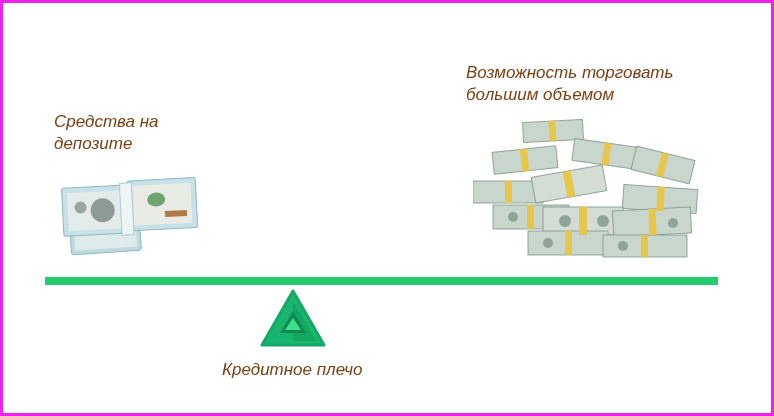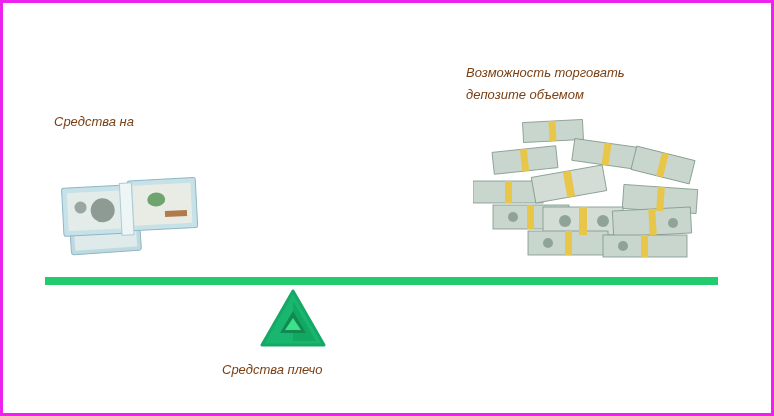--- a/index.html
+++ b/index.html
@@ -10,21 +10,21 @@
       border: 3px solid #ee22ee;
       border-bottom-width: 3px;
       background: #ffffff;
       overflow: hidden;
       font-family: "Liberation Sans", sans-serif;
     }
     .label {
       position: absolute;
       color: #7a3f12;
       font-style: italic;
-      font-size: 13px;
+      font-size: 17px;
       line-height: 22px;
       white-space: nowrap;
     }
     .lbl-deposit { left: 51px; top: 108px; font-style: italic; }
     .lbl-volume { left: 463px; top: 59px; }
     .lbl-leverage { left: 219px; top: 356px; }
 
     .beam {
       position: absolute;
       left: 42px; top: 274px;
@@ -37,25 +37,26 @@
     .money-small { position: absolute; left: 50px; top: 168px; width: 150px; height: 88px; }
     .money-pile { position: absolute; left: 470px; top: 110px; width: 245px; height: 150px; }
   </style>
 </head>
 <body>
 
 <div class="frame">
 
   <div class="label lbl-deposit">
     <div>Средства на</div>
+    <div>депозите</div>
   </div>
 
   <div class="label lbl-volume">
     <div>Возможность торговать</div>
-    <div>депозите объемом</div>
+    <div>большим объемом</div>
   </div>
 
   <svg class="money-small" viewBox="0 0 150 88">
     <g transform="rotate(-4 75 44)">
       <rect x="16" y="42" width="70" height="38" rx="3" fill="#bfd9e0" stroke="#8fb7c4"></rect>
       <rect x="20" y="46" width="62" height="30" fill="#dfeaea"></rect>
     </g>
     <g transform="rotate(-3 75 44)">
       <rect x="10" y="14" width="66" height="48" rx="2" fill="#c6e1e7" stroke="#8fb7c4"></rect>
       <rect x="15" y="19" width="56" height="38" fill="#e4ecea"></rect>
@@ -110,14 +111,14 @@
 
   <div class="beam"></div>
 
   <svg class="fulcrum" viewBox="0 0 70 62">
     <path d="M35 4 L66 58 L4 58 Z" fill="#18b66e" stroke="#16a865" stroke-width="3" stroke-linejoin="round"></path>
     <path d="M35 14 L58 54 L35 54 Z" fill="#12a862"></path>
     <path d="M35 24 L48 46 L22 46 Z" fill="#118a52"></path>
     <path d="M35 31 L43 43 L27 43 Z" fill="#3ee08a"></path>
   </svg>
 
-  <div class="label lbl-leverage">Средства плечо</div>
+  <div class="label lbl-leverage">Кредитное плечо</div>
 </div>
 
 </body></html>

